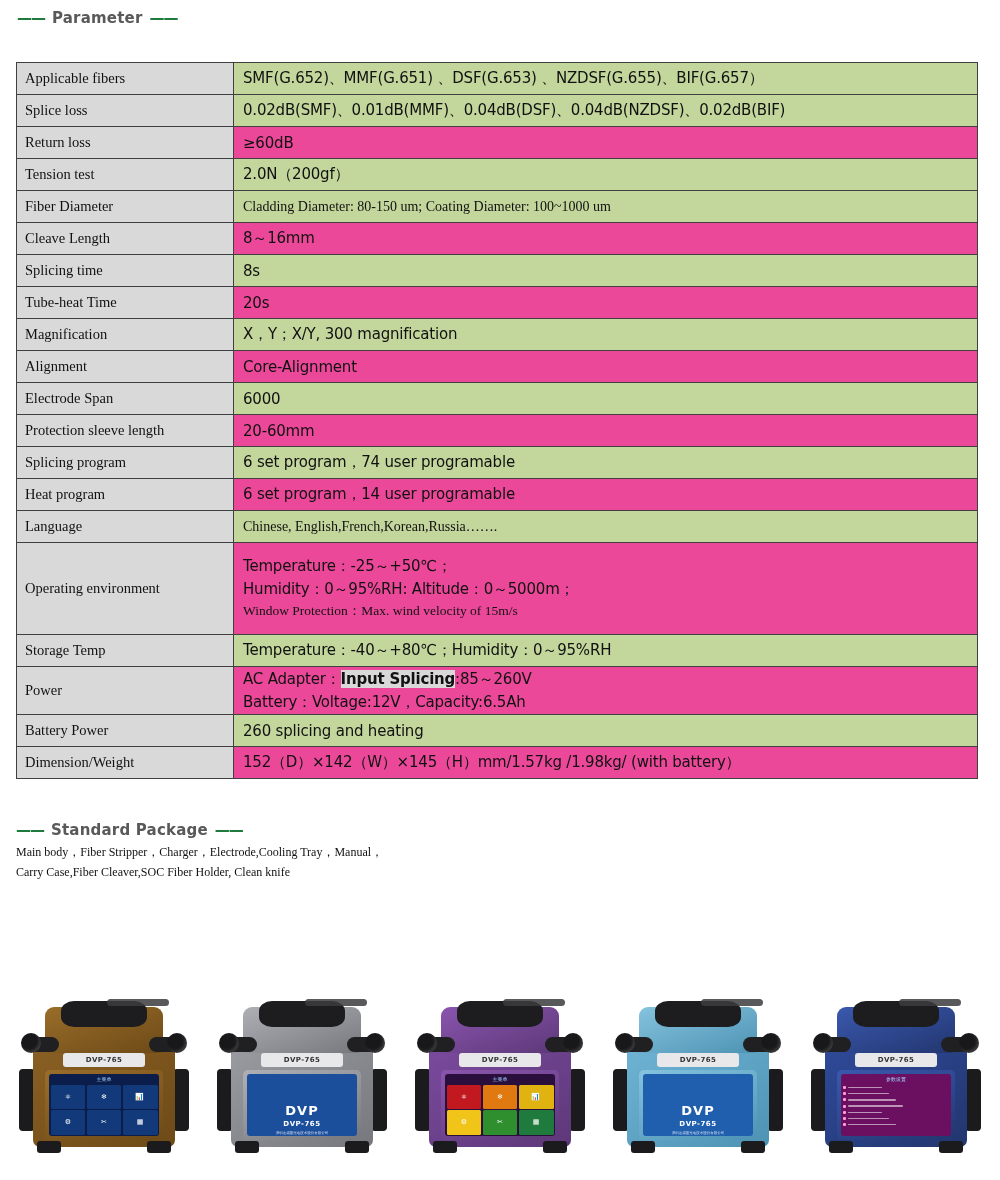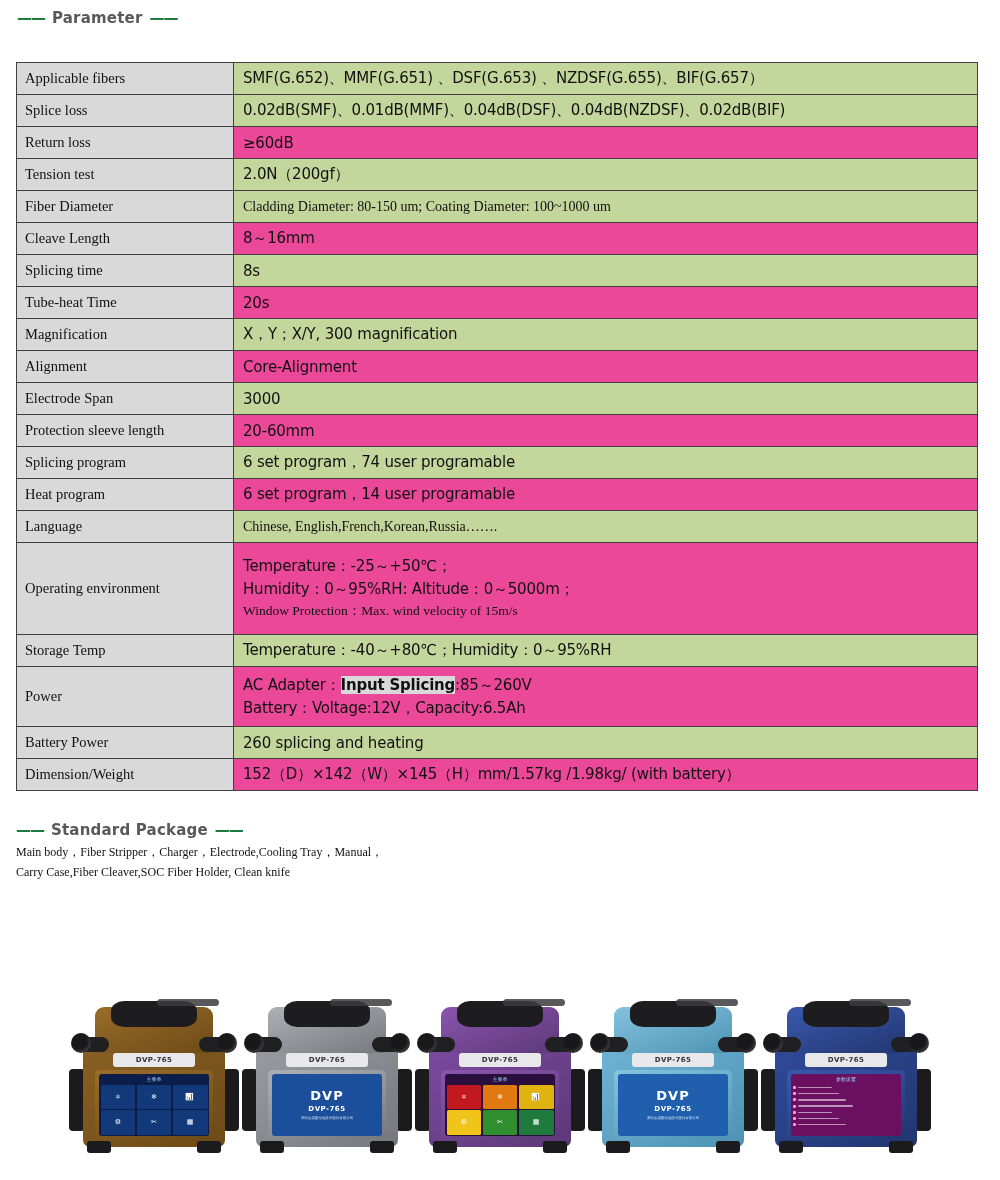--- a/index.html
+++ b/index.html
@@ -60,40 +60,40 @@
     letter-spacing:-.2px;
   }
   .spec-table tr.g td.v{background:#c3d69b;}
   .spec-table td.v.serif{
     font-family:"Liberation Serif", serif;
     font-size:14px;
     letter-spacing:0;
   }
   .r-norm{height:32px;margin-left:20px;}
   .r-tall3{height:92px;}
-  .r-tall2{height:60px;}
+  .r-tall2{height:48px;}
 
   .v-lines{display:flex;flex-direction:column;justify-content:center;height:100%;gap:4px;}
   .v-lines .ln{line-height:1.25;}
   .v-lines .ln.small{font-family:"Liberation Serif", serif;font-size:13.5px;letter-spacing:0;}
   .hl{background:#d9d9d9;font-weight:bold;}
 
   
   .pkg{
     position:absolute;left:16px;top:843px;width:700px;
     font-family:"Liberation Serif", serif;
     font-size:12px;
     line-height:1.65;
     color:#111;
   }
 
   
   .gallery{
     position:absolute;left:0;top:955px;width:1000px;height:200px;
-    display:flex;align-items:flex-end;justify-content:center;gap:3px;
+    display:flex;align-items:flex-end;justify-content:center;gap:28px;
   }
   .prod{position:relative;width:170px;height:185px;}
 
   
   .sp{position:absolute;left:8px;bottom:8px;width:154px;height:140px;}
   .sp .base{
     position:absolute;left:6px;bottom:0;width:142px;height:104px;
     border-radius:7px;
   }
   .sp .top{
@@ -134,21 +134,21 @@
     width:100%;height:100%;border-radius:3px;overflow:hidden;
     display:flex;flex-direction:column;
   }
   .sp .scr-title{
     height:9px;display:flex;align-items:center;justify-content:center;
     font-family:"DejaVu Sans", sans-serif;font-size:5px;color:#9fd0ff;
   }
   .sp .grid6{flex:1;display:grid;grid-template-columns:repeat(3,1fr);grid-template-rows:repeat(2,1fr);gap:1.5px;padding:1.5px;box-sizing:border-box;}
   .sp .tile{border-radius:1.5px;display:flex;align-items:center;justify-content:center;font-size:7px;color:#fff;}
   .sp .splash{
-    flex:1;display:flex;flex-direction:column;align-items:center;justify-content:center;
+    flex:1;display:flex;flex-direction:column;align-items:center;justify-content:flex-end;
     font-family:"DejaVu Sans", sans-serif;color:#fff;
   }
   .sp .splash .brand{font-size:13px;font-weight:bold;letter-spacing:1px;}
   .sp .splash .model{font-size:7px;font-weight:bold;margin-top:2px;letter-spacing:.5px;}
   .sp .splash .tiny{font-size:3.5px;margin-top:3px;opacity:.8;line-height:1.5;text-align:center;}
   .sp .listscr{flex:1;padding:2px;box-sizing:border-box;display:flex;flex-direction:column;gap:1.2px;}
   .sp .lrow{height:5px;display:flex;align-items:center;gap:2px;}
   .sp .lrow i{display:block;width:3px;height:3px;background:#ff9bd6;border-radius:1px;}
   .sp .lrow b{display:block;height:1.5px;background:rgba(255,255,255,.55);border-radius:1px;}
   .sp .footL,.sp .footR{
@@ -208,21 +208,21 @@
         <tr class="g r-norm">
           <td class="k">Magnification</td>
           <td class="v">X，Y；X/Y, 300 magnification</td>
         </tr>
         <tr class="r-norm">
           <td class="k">Alignment</td>
           <td class="v">Core-Alignment</td>
         </tr>
         <tr class="g r-norm">
           <td class="k">Electrode Span</td>
-          <td class="v">3000</td>
+          <td class="v">6000</td>
         </tr>
         <tr class="r-norm">
           <td class="k">Protection sleeve length</td>
           <td class="v">20-60mm</td>
         </tr>
         <tr class="g r-norm">
           <td class="k">Splicing program</td>
           <td class="v">6 set program，74 user programable</td>
         </tr>
         <tr class="r-norm">

